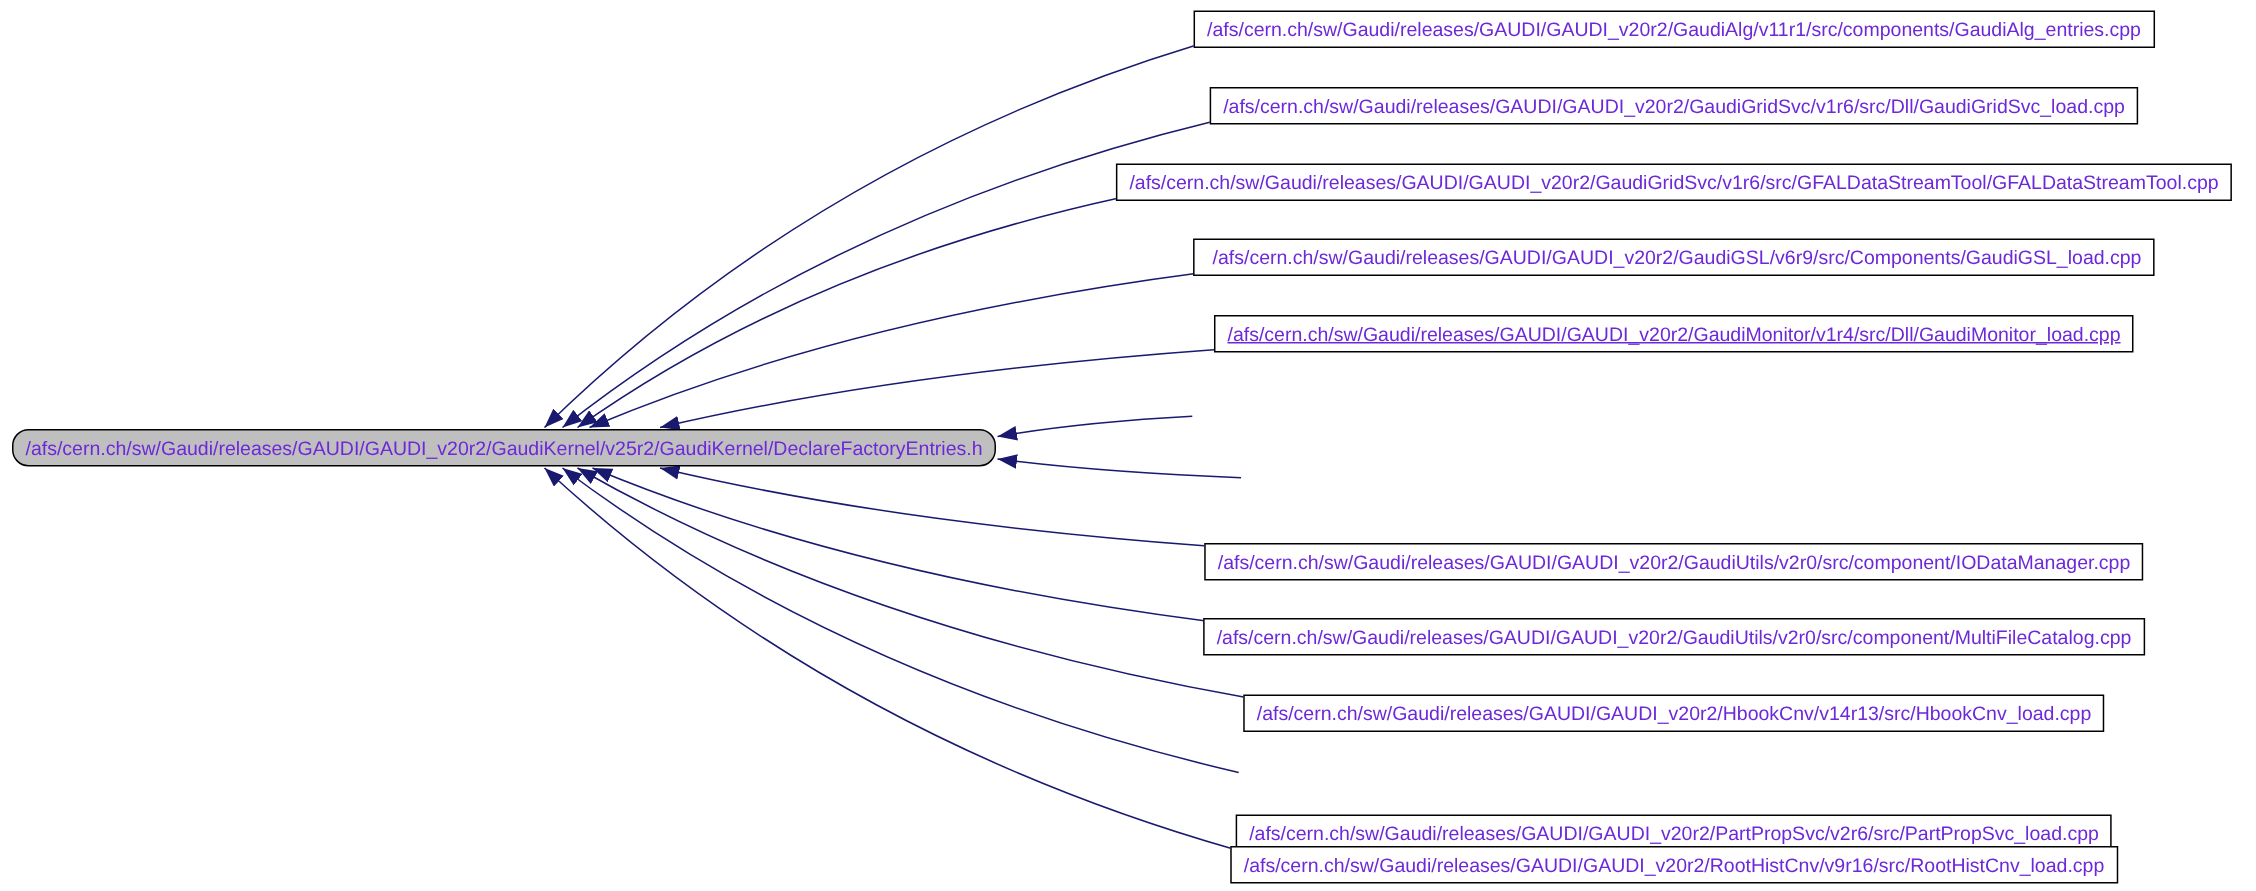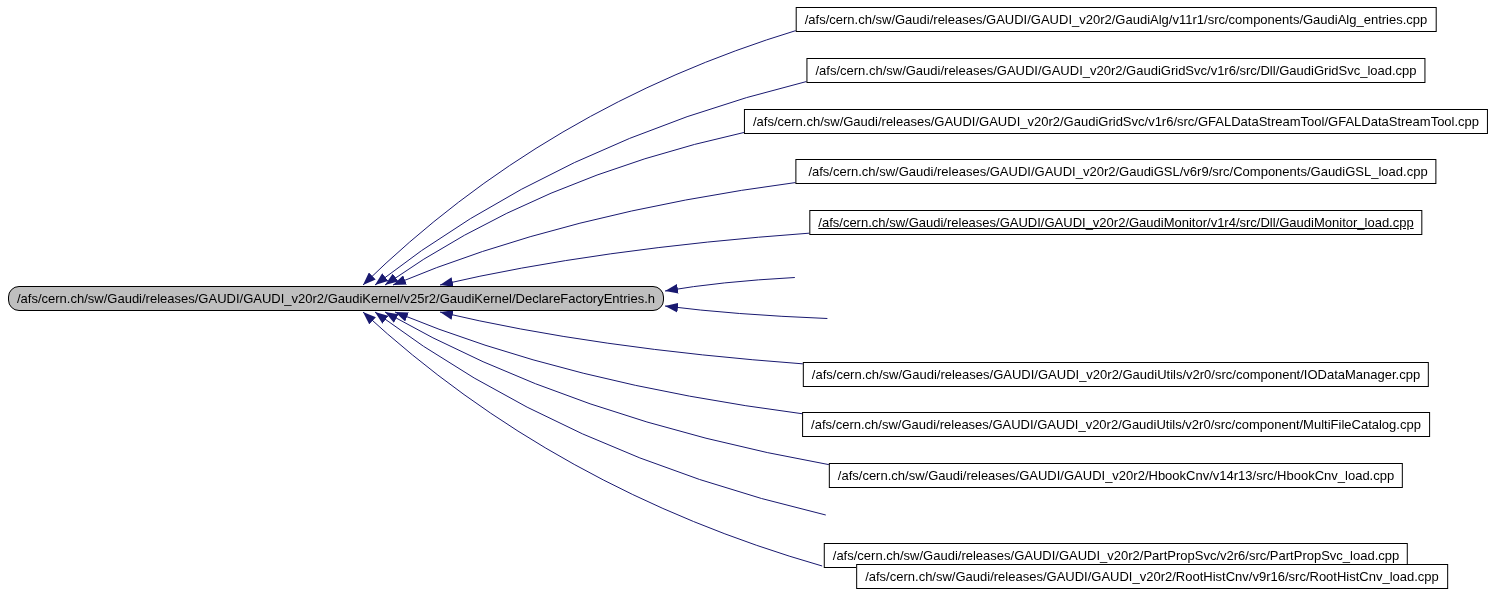--- a/index.html
+++ b/index.html
@@ -15,21 +15,21 @@
     position: absolute;
     left: 0; top: 0;
     width: 1504px; height: 594px;
     z-index: 1;
   }
   .gnode {
     position: absolute;
     box-sizing: border-box;
     border: 1px solid #000000;
     background: #ffffff;
-    color: #000000;
+    color: #6d28d9;
     font-size: 13px;
     line-height: 15px;
     padding: 4px 8px;
     white-space: nowrap;
     z-index: 2;
     text-align: center;
   }
   .file-node {
     transform: translateX(-50%);
     cursor: pointer;
@@ -67,14 +67,14 @@
   <div class="gnode central-node">/afs/cern.ch/sw/Gaudi/releases/GAUDI/GAUDI_v20r2/GaudiKernel/v25r2/GaudiKernel/DeclareFactoryEntries.h</div>
 <div class="gnode file-node" style="top: 7px; left: 1116px;">/afs/cern.ch/sw/Gaudi/releases/GAUDI/GAUDI_v20r2/GaudiAlg/v11r1/src/components/GaudiAlg_entries.cpp</div>
     <div class="gnode file-node" style="top: 58px; left: 1116px;">/afs/cern.ch/sw/Gaudi/releases/GAUDI/GAUDI_v20r2/GaudiGridSvc/v1r6/src/Dll/GaudiGridSvc_load.cpp</div>
     <div class="gnode file-node" style="top: 109px; left: 1116px;">/afs/cern.ch/sw/Gaudi/releases/GAUDI/GAUDI_v20r2/GaudiGridSvc/v1r6/src/GFALDataStreamTool/GFALDataStreamTool.cpp</div>
     <div class="gnode file-node" style="top: 159px; left: 1116px; padding-left: 12px;">/afs/cern.ch/sw/Gaudi/releases/GAUDI/GAUDI_v20r2/GaudiGSL/v6r9/src/Components/GaudiGSL_load.cpp</div>
     <div class="gnode file-node" style="top: 210px; left: 1116px; text-decoration: underline;">/afs/cern.ch/sw/Gaudi/releases/GAUDI/GAUDI_v20r2/GaudiMonitor/v1r4/src/Dll/GaudiMonitor_load.cpp</div>
     <div class="gnode file-node" style="top: 362px; left: 1116px;">/afs/cern.ch/sw/Gaudi/releases/GAUDI/GAUDI_v20r2/GaudiUtils/v2r0/src/component/IODataManager.cpp</div>
     <div class="gnode file-node" style="top: 412px; left: 1116px;">/afs/cern.ch/sw/Gaudi/releases/GAUDI/GAUDI_v20r2/GaudiUtils/v2r0/src/component/MultiFileCatalog.cpp</div>
     <div class="gnode file-node" style="top: 463px; left: 1116px;">/afs/cern.ch/sw/Gaudi/releases/GAUDI/GAUDI_v20r2/HbookCnv/v14r13/src/HbookCnv_load.cpp</div>
     <div class="gnode file-node" style="top: 543px; left: 1116px;">/afs/cern.ch/sw/Gaudi/releases/GAUDI/GAUDI_v20r2/PartPropSvc/v2r6/src/PartPropSvc_load.cpp</div>
-    <div class="gnode file-node" style="top: 564px; left: 1116px; margin-left: 36px;">/afs/cern.ch/sw/Gaudi/releases/GAUDI/GAUDI_v20r2/RootHistCnv/v9r16/src/RootHistCnv_load.cpp</div>
+    <div class="gnode file-node" style="top: 564px; left: 1116px;">/afs/cern.ch/sw/Gaudi/releases/GAUDI/GAUDI_v20r2/RootHistCnv/v9r16/src/RootHistCnv_load.cpp</div>
   </div>
 
 </body></html>

